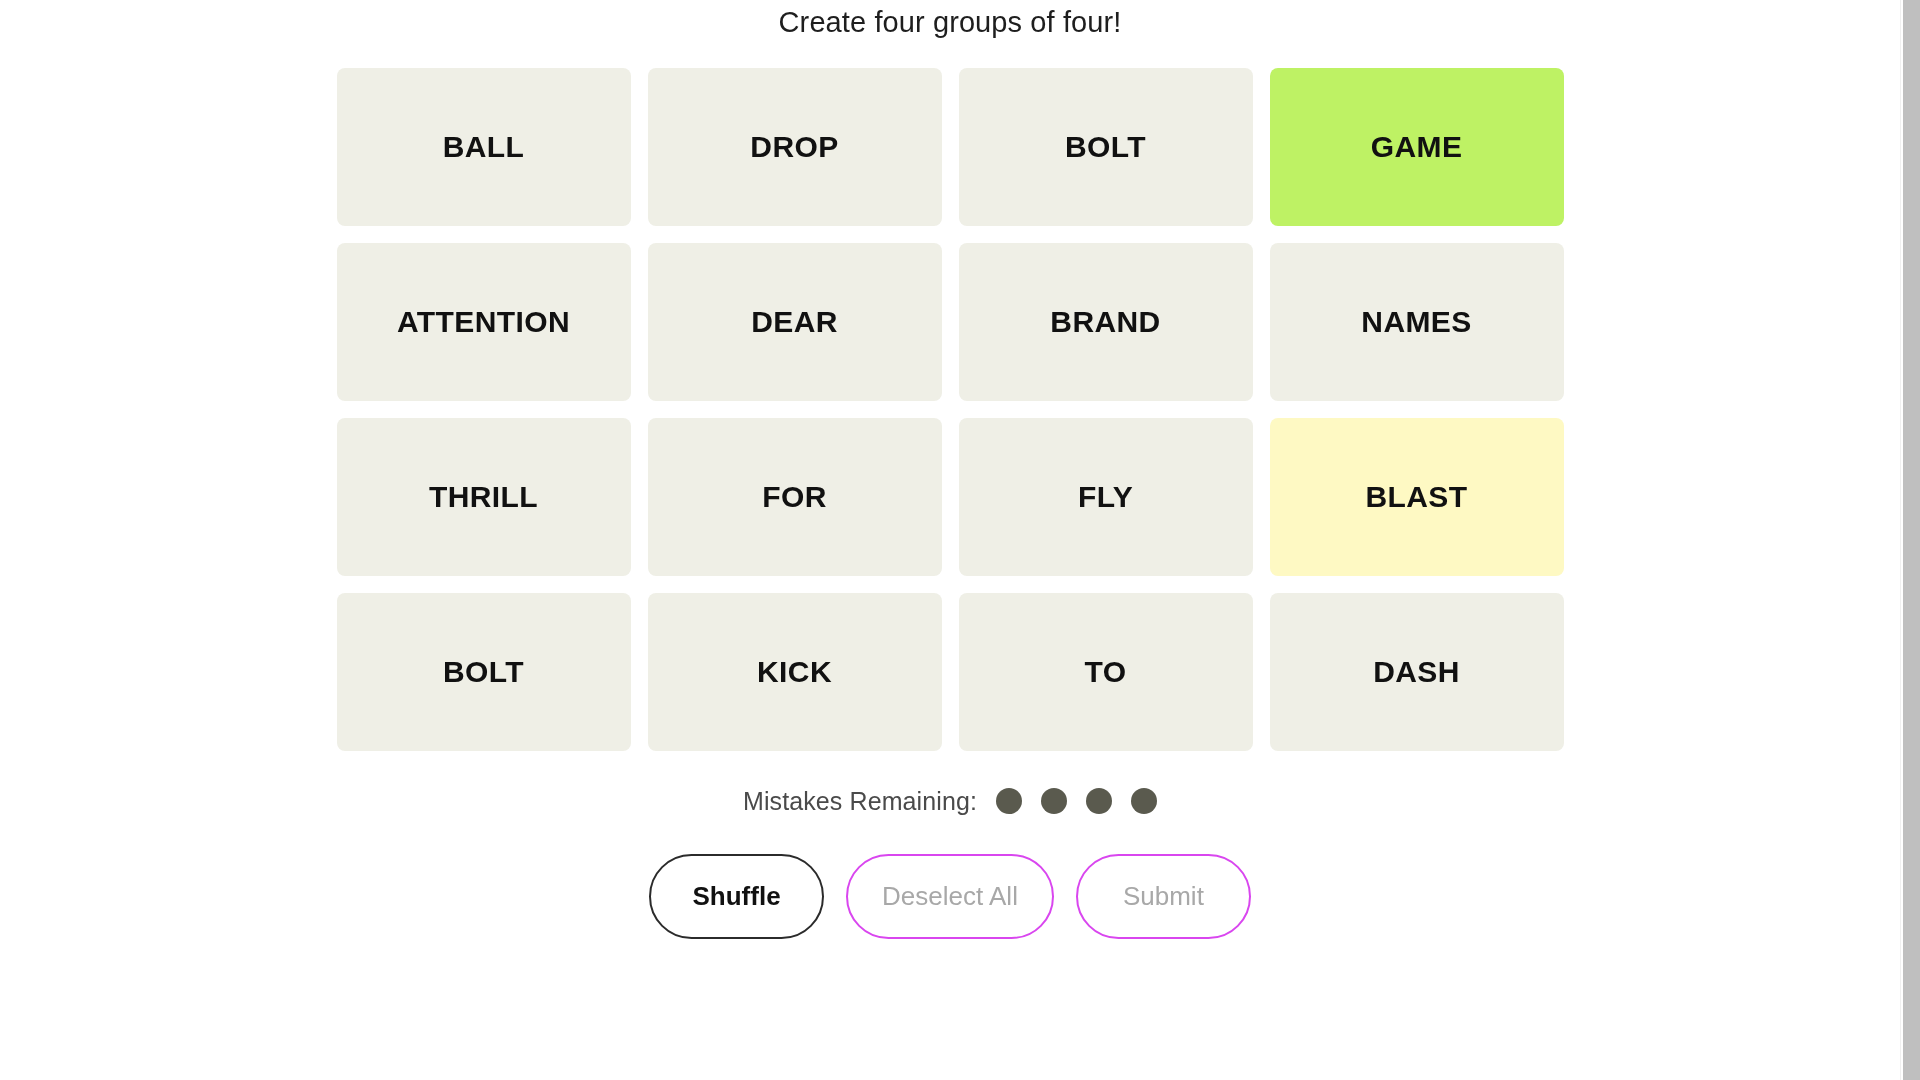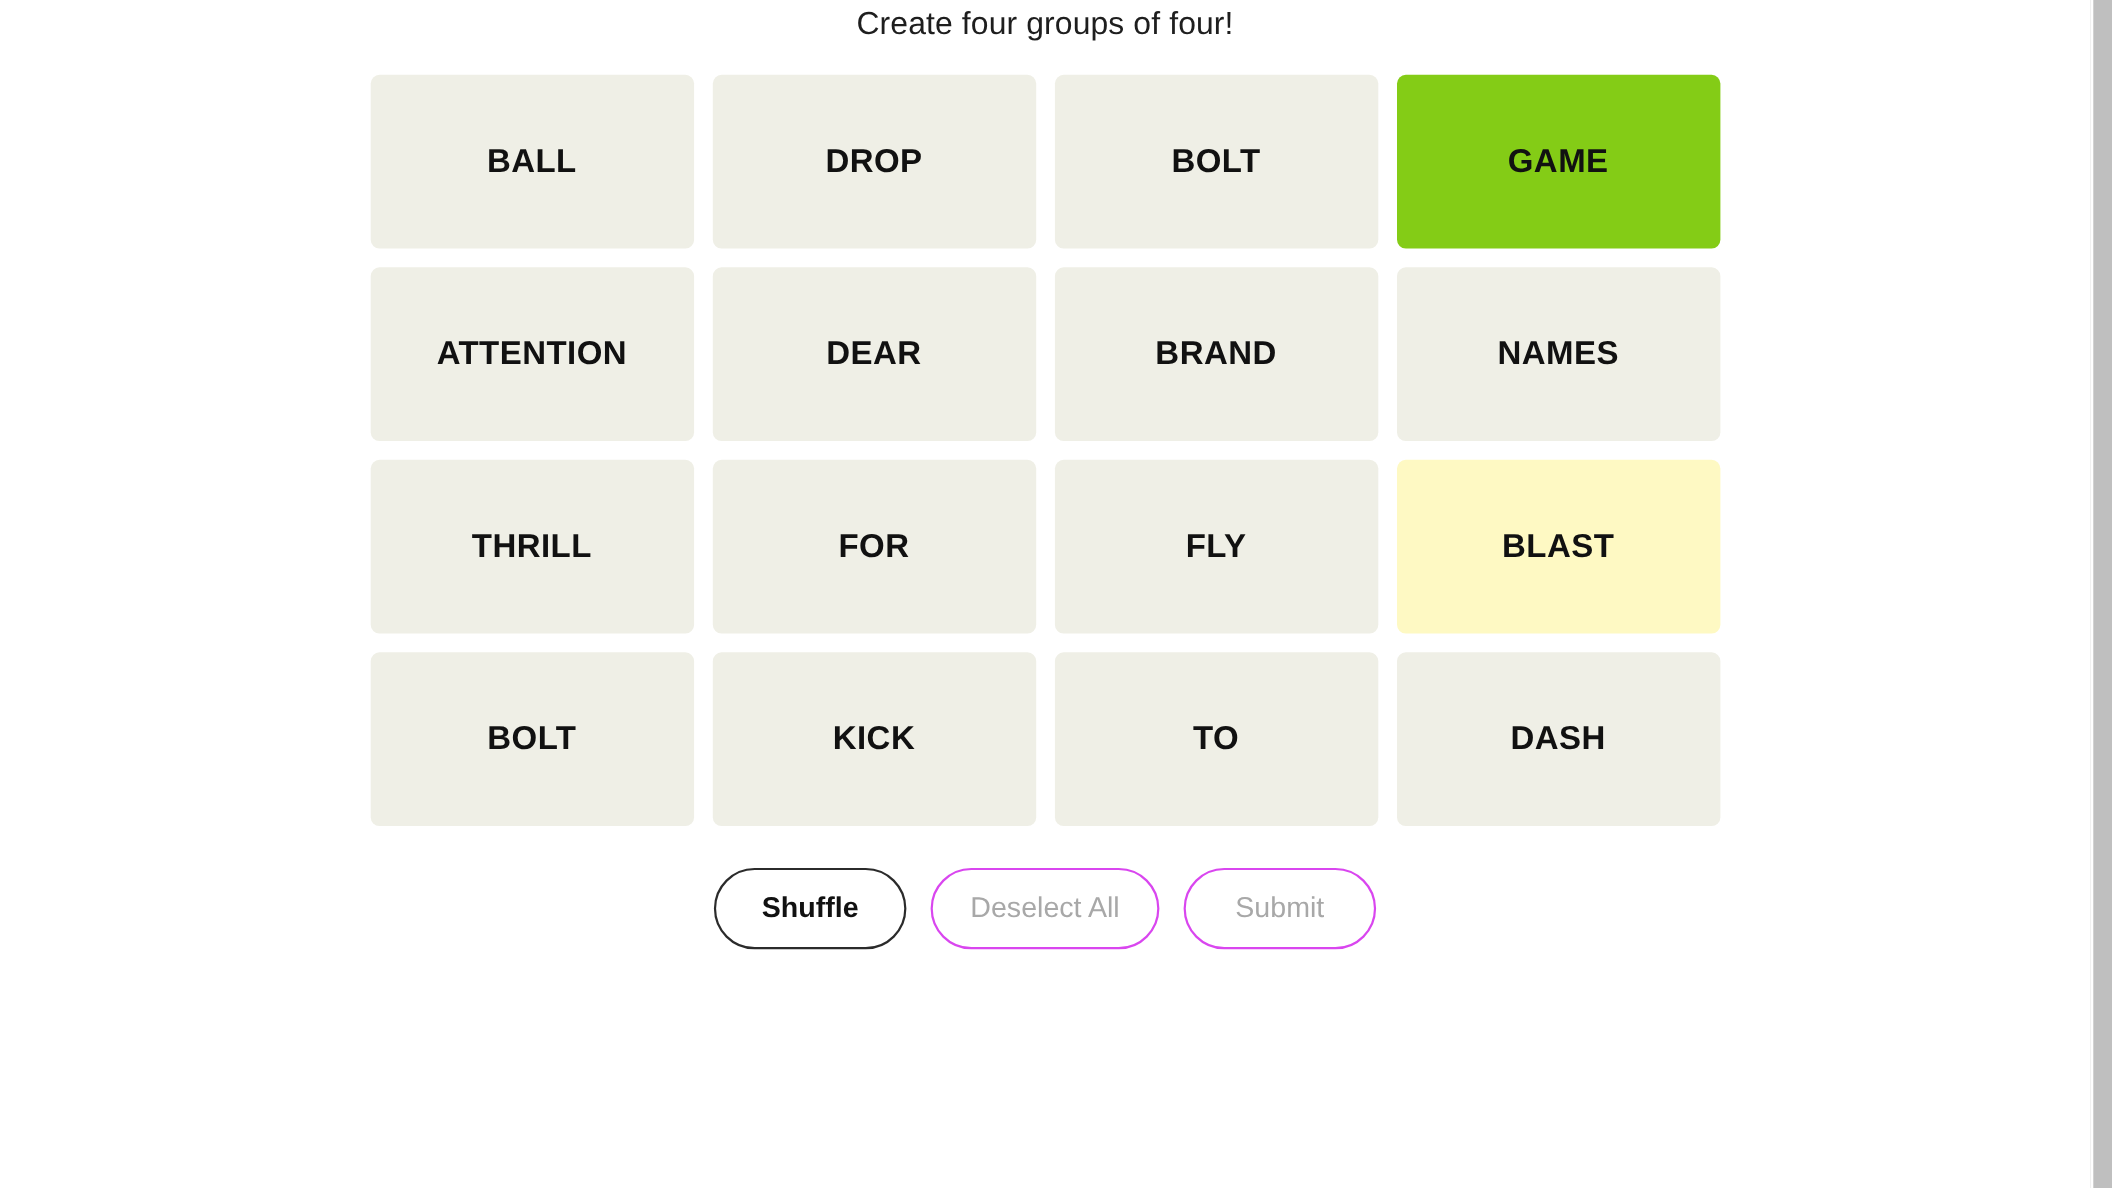--- a/index.html
+++ b/index.html
@@ -123,21 +123,21 @@
     display: flex;
     align-items: center;
     justify-content: center;
     gap: 22px;
   }
   .btn {
     background: #FFFFFF;
     border-radius: 999px;
     font-family: "Liberation Sans", sans-serif;
     font-size: 26px;
-    height: 74px;
+    height: 85px;
     padding: 0 34px;
     display: inline-flex;
     align-items: center;
     justify-content: center;
     cursor: pointer;
     white-space: nowrap;
     -webkit-font-smoothing: antialiased;
   }
   .btn-primary {
     border: 2px solid #2B2B2B;
@@ -158,39 +158,48 @@
 
 <div class="page">
 
   <h1 class="title">Create four groups of four!</h1>
 
   <div class="board">
 
     <button class="tile" style="background: rgb(239, 239, 230); color: rgb(17, 17, 17);">BALL</button>
     <button class="tile" style="background: rgb(239, 239, 230); color: rgb(17, 17, 17);">DROP</button>
     <button class="tile" style="background: rgb(239, 239, 230); color: rgb(17, 17, 17);">BOLT</button>
-    <button class="tile" style="background: #84cc16; color: rgb(17, 17, 17);">GAME</button>
+    <button class="tile" style="background: #bef264; color: rgb(17, 17, 17);">GAME</button>
 
     <button class="tile" style="background: rgb(239, 239, 230); color: rgb(17, 17, 17);">ATTENTION</button>
     <button class="tile" style="background: rgb(239, 239, 230); color: rgb(17, 17, 17);">DEAR</button>
     <button class="tile" style="background: rgb(239, 239, 230); color: rgb(17, 17, 17);">BRAND</button>
     <button class="tile" style="background: rgb(239, 239, 230); color: rgb(17, 17, 17);">NAMES</button>
 
     <button class="tile" style="background: rgb(239, 239, 230); color: rgb(17, 17, 17);">THRILL</button>
     <button class="tile" style="background: rgb(239, 239, 230); color: rgb(17, 17, 17);">FOR</button>
     <button class="tile" style="background: rgb(239, 239, 230); color: rgb(17, 17, 17);">FLY</button>
     <button class="tile" style="background: #fef9c3; color: rgb(17, 17, 17);">BLAST</button>
 
     <button class="tile" style="background: rgb(239, 239, 230); color: rgb(17, 17, 17);">BOLT</button>
     <button class="tile" style="background: rgb(239, 239, 230); color: rgb(17, 17, 17);">KICK</button>
     <button class="tile" style="background: rgb(239, 239, 230); color: rgb(17, 17, 17);">TO</button>
     <button class="tile" style="background: rgb(239, 239, 230); color: rgb(17, 17, 17);">DASH</button>
 
   </div>
 
+  <div class="mistakes-row">
+    <span class="mistakes-label">Mistakes Remaining:</span>
+    <span class="dots">
+      <span class="dot" style="background: rgb(90, 90, 78);"></span>
+      <span class="dot" style="background: rgb(90, 90, 78);"></span>
+      <span class="dot" style="background: rgb(90, 90, 78);"></span>
+      <span class="dot" style="background: rgb(90, 90, 78);"></span>
+    </span>
+  </div>
 
   <div class="actions">
     <button class="btn btn-primary">Shuffle</button>
     <button class="btn btn-disabled">Deselect All</button>
     <button class="btn btn-disabled">Submit</button>
   </div>
 
 </div>
 
 <div class="scrollbar-track">

